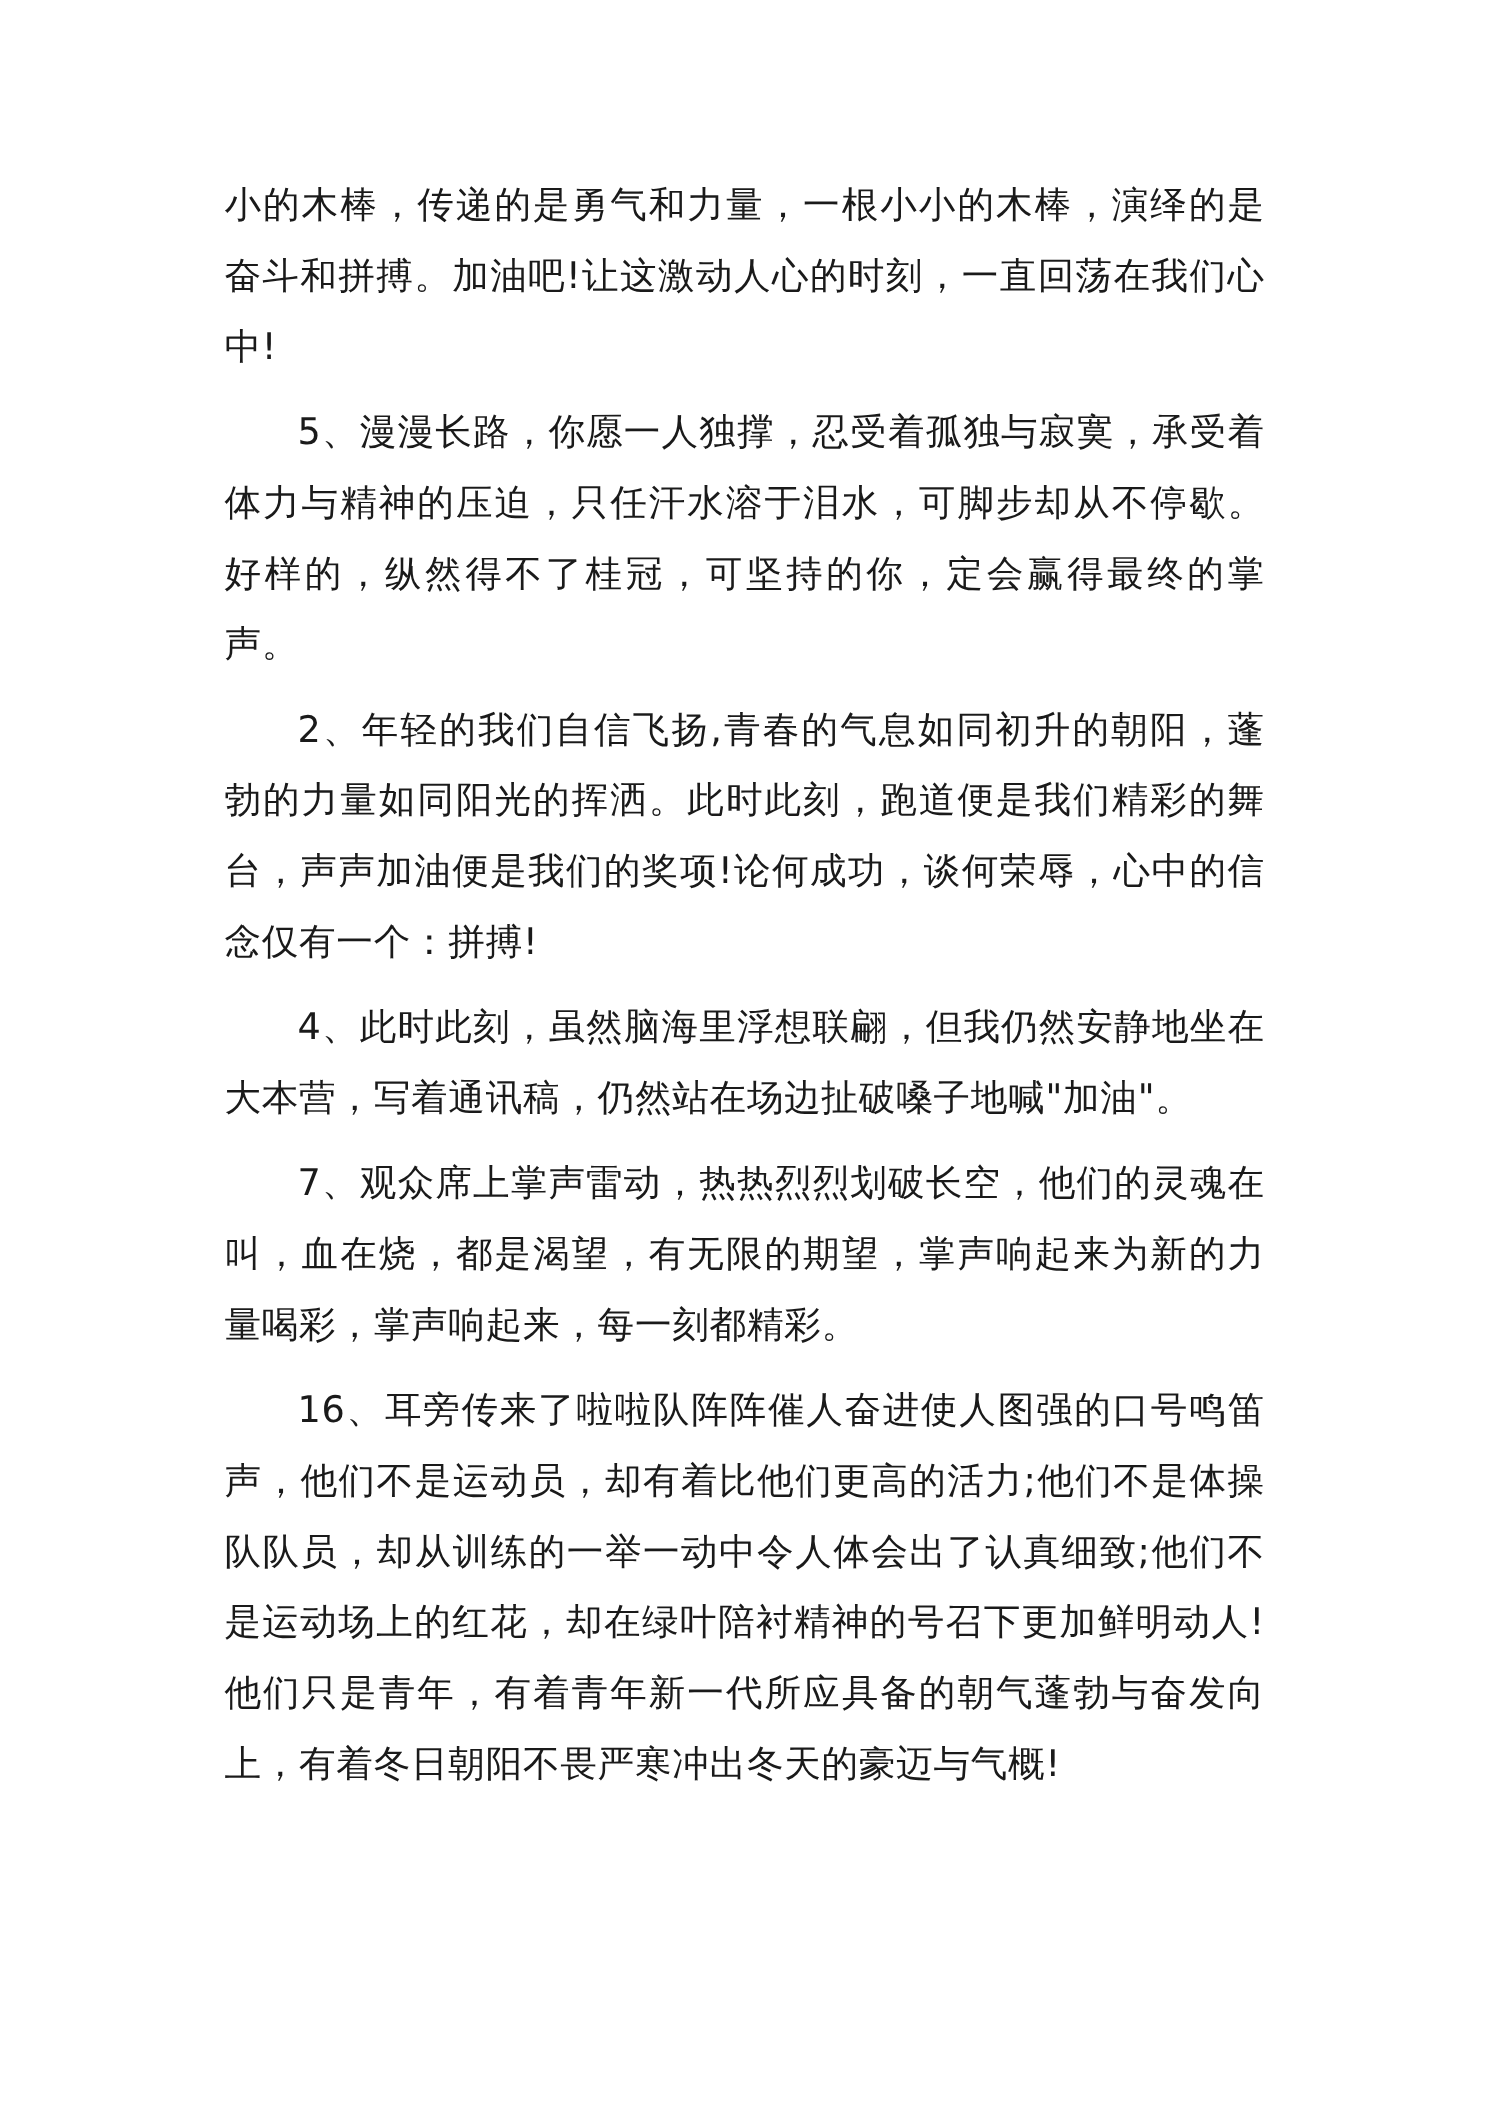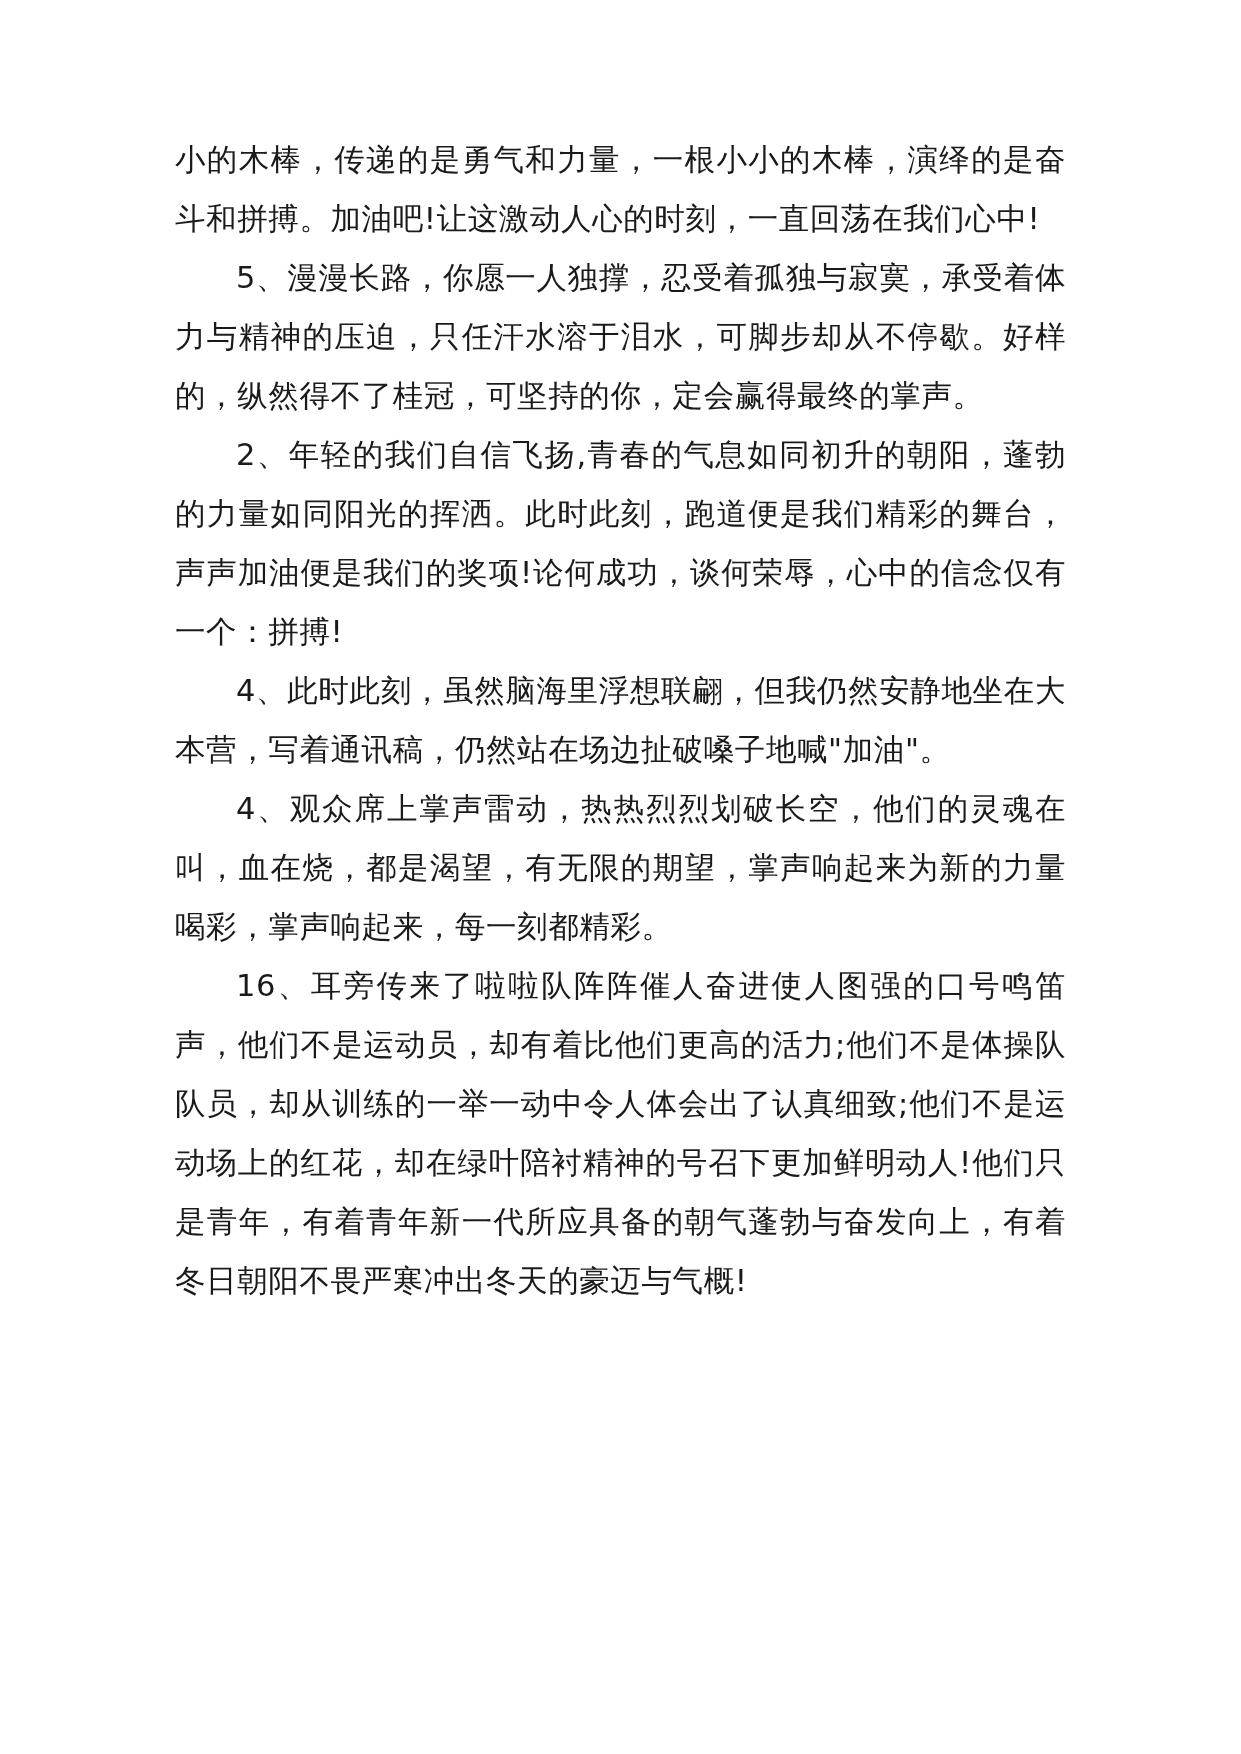--- a/index.html
+++ b/index.html
@@ -22,32 +22,32 @@
     background: #ffffff;
   }
   .doc-body {
     font-size: 30.5px;
     line-height: 59px;
     letter-spacing: 0.6px;
     text-align: justify;
     text-justify: inter-ideograph;
   }
   p.para {
-    margin: 0;
+    margin: 12px;
     text-indent: 0;
   }
   p.para.indented {
     text-indent: 61px;
   }
 </style>
 </head>
 <body>
 
 <div class="page">
   <div class="doc-body">
     <p class="para">小的木棒，传递的是勇气和力量，一根小小的木棒，演绎的是奋斗和拼搏。加油吧!让这激动人心的时刻，一直回荡在我们心中!</p>
     <p class="para indented">5、漫漫长路，你愿一人独撑，忍受着孤独与寂寞，承受着体力与精神的压迫，只任汗水溶于泪水，可脚步却从不停歇。好样的，纵然得不了桂冠，可坚持的你，定会赢得最终的掌声。</p>
     <p class="para indented">2、年轻的我们自信飞扬,青春的气息如同初升的朝阳，蓬勃的力量如同阳光的挥洒。此时此刻，跑道便是我们精彩的舞台，声声加油便是我们的奖项!论何成功，谈何荣辱，心中的信念仅有一个：拼搏!</p>
     <p class="para indented">4、此时此刻，虽然脑海里浮想联翩，但我仍然安静地坐在大本营，写着通讯稿，仍然站在场边扯破嗓子地喊"加油"。</p>
-    <p class="para indented">4、观众席上掌声雷动，热热烈烈划破长空，他们的灵魂在叫，血在烧，都是渴望，有无限的期望，掌声响起来为新的力量喝彩，掌声响起来，每一刻都精彩。</p>
+    <p class="para indented">7、观众席上掌声雷动，热热烈烈划破长空，他们的灵魂在叫，血在烧，都是渴望，有无限的期望，掌声响起来为新的力量喝彩，掌声响起来，每一刻都精彩。</p>
     <p class="para indented">16、耳旁传来了啦啦队阵阵催人奋进使人图强的口号鸣笛声，他们不是运动员，却有着比他们更高的活力;他们不是体操队队员，却从训练的一举一动中令人体会出了认真细致;他们不是运动场上的红花，却在绿叶陪衬精神的号召下更加鲜明动人!他们只是青年，有着青年新一代所应具备的朝气蓬勃与奋发向上，有着冬日朝阳不畏严寒冲出冬天的豪迈与气概!</p>
   </div>
 </div>
 
 </body></html>

